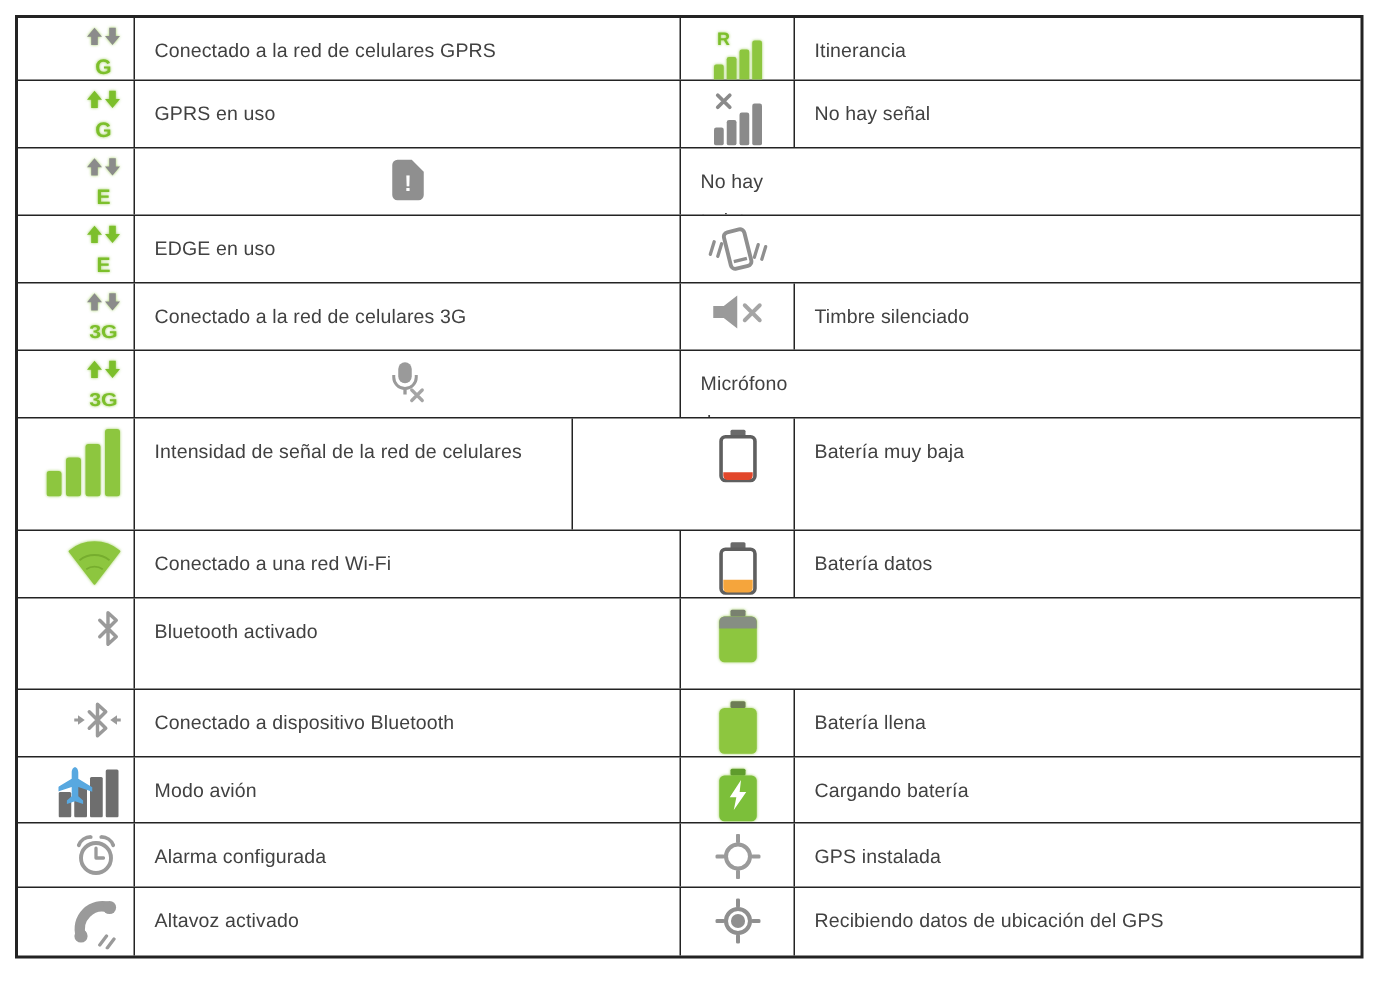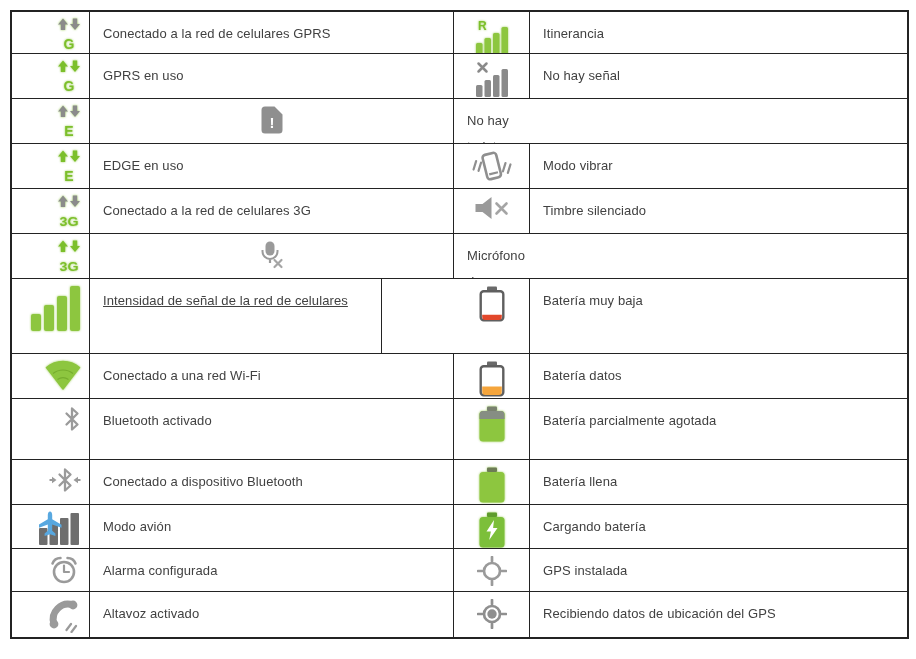--- a/index.html
+++ b/index.html
@@ -6,21 +6,21 @@
   body{width:916px;height:659px;font-family:"Liberation Sans",sans-serif;}
   .page{position:relative;width:916px;height:659px;background:#fff;overflow:hidden;}
   .tbl{position:absolute;left:10px;top:10px;width:895px;border:2px solid #232323;background:#fff;}
   .row{display:grid;grid-template-columns:78px 364px 76px 1fr;box-sizing:border-box;border-bottom:1.5px solid #232323;}
   .row:last-child{border-bottom:0;}
   .cell{box-sizing:border-box;border-right:1.5px solid #232323;overflow:hidden;}
   .cell:last-child{border-right:0;}
   .ic{display:flex;justify-content:flex-end;align-items:flex-start;padding:6px 8px 0 0;}
   .ic2{justify-content:center;padding:7px 0 0 0;}
   .tx{padding:9px 8px 0 13px;font-size:13px;line-height:26px;color:#414141;letter-spacing:.1px;}
-  .narrow{max-width:292px;text-decoration:underline;}
+  .narrow{max-width:292px;}
   .r1{height:42px}.r2{height:45px}.r3{height:45px}.r4{height:45px}.r5{height:45px}.r6{height:45px}
   .r7{height:75px}.r8{height:45px}.r9{height:61px}.r10{height:45px}.r11{height:44px}.r12{height:43px}.r13{height:45px}
   .sg{font-family:"Liberation Sans",sans-serif;font-weight:bold;}
   .glow{filter:drop-shadow(0 0 1.2px rgba(141,198,63,.85));}
 </style>
 </head>
 <body>
 
 <div class="page">
 <div class="tbl">
@@ -96,21 +96,20 @@
     <div class="cell ic ic2">
       <svg width="46" height="32" viewBox="0 0 46 32">
         <g transform="rotate(-14 23 16)" stroke="#8f8f8f" fill="none">
           <rect x="16" y="2.5" width="14" height="25" rx="3" stroke-width="2.6"></rect>
           <path d="M18.5,22.5 H27.5" stroke-width="2.2"></path>
           <path d="M9,6.5 L4.5,14 M13.5,9 L9,16.5" stroke-width="2.2" stroke-linecap="round"></path>
           <path d="M37,15.5 L32.5,23 M41.5,18 L37,25.5" stroke-width="2.2" stroke-linecap="round"></path>
         </g>
       </svg>
     </div>
-    <div class="cell tx">Modo vibrar</div>
   </div>
 
   <div class="row r5">
     <div class="cell ic">
       <svg width="24" height="32" viewBox="0 0 24 32" class="glow">
         <path d="M6,0.5 L11,6.5 H8.2 V12 H3.8 V6.5 H1 Z" fill="#8b8b8b"></path>
         <path d="M18,12 L23,6 H20.2 V0.5 H15.8 V6 H13 Z" fill="#8b8b8b"></path>
         <text class="sg" x="12" y="30.5" font-size="12.5" text-anchor="middle" textLength="19" lengthAdjust="spacingAndGlyphs" fill="#7cbf2b">3G</text>
       </svg>
     </div>
@@ -189,21 +188,20 @@
       </svg>
     </div>
     <div class="cell tx">Bluetooth activado</div>
     <div class="cell ic ic2">
       <svg width="26" height="36" viewBox="0 0 26 36" class="glow">
         <rect x="8" y="0.5" width="10" height="4.5" rx="1" fill="#79816f"></rect>
         <rect x="0.5" y="5" width="25" height="30.5" rx="3.5" fill="#8dc63f"></rect>
         <path d="M4,5 H22 a3.5,3.5 0 0 1 3.5,3.5 V13 H0.5 V8.5 A3.5,3.5 0 0 1 4,5 Z" fill="#868e83"></path>
       </svg>
     </div>
-    <div class="cell tx">Batería parcialmente agotada</div>
   </div>
 
   <div class="row r10">
     <div class="cell ic">
       <svg width="32" height="28" viewBox="0 0 32 28">
         <g transform="translate(7,0)">
           <path d="M3.5,8.5 L14.5,19.5 L9,24.5 V3.5 L14.5,8.5 L3.5,19.5" fill="none" stroke="#9a9a9a" stroke-width="2.3" stroke-linejoin="round" stroke-linecap="round"></path>
         </g>
         <path d="M0.5,14 H3" stroke="#9a9a9a" stroke-width="2"></path>
         <path d="M3,10.8 L7.5,14 L3,17.2 Z" fill="#9a9a9a"></path>

